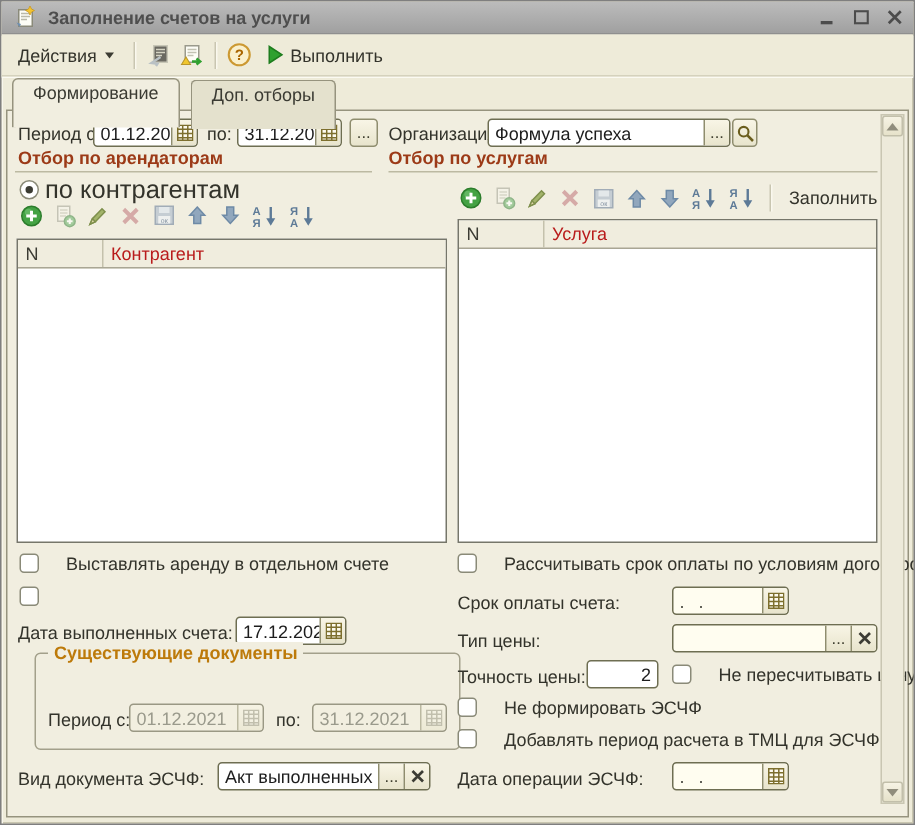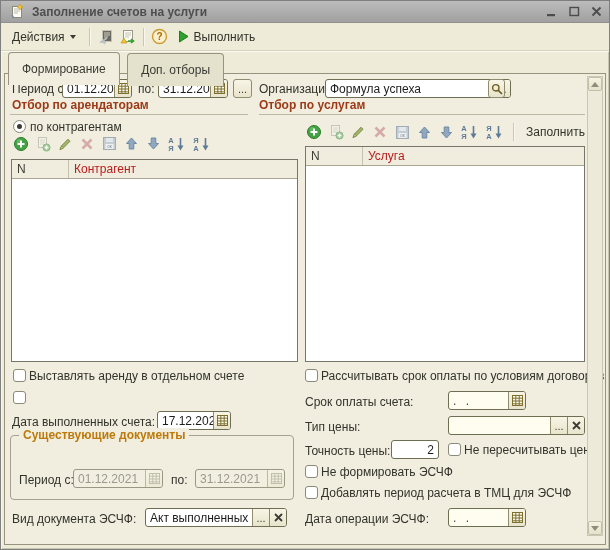--- a/index.html
+++ b/index.html
@@ -29,21 +29,21 @@
     border-bottom:1px solid #d5d2bd; box-shadow:0 1px 0 #fbfaf2;
     background:#eeebd9;
   }
   .tb-btn{ display:inline-flex; align-items:center; gap:5px; padding:2px 5px; font-size:12px; color:#33332b; border:1px solid transparent; border-radius:3px; background:transparent; }
   .tb-sep{ width:1px; height:18px; background:#c9c6b1; box-shadow:1px 0 0 #faf8ee; margin:0 4px; }
   .icon16{ width:18px; height:17px; display:inline-flex; align-items:center; justify-content:center; }
 
   
   .tabs{ position:relative; height:22px; padding-left:7px; z-index:3; }
   .tab{
-    display:inline-flex; align-items:center; height:21px; margin-top:1px; margin-right:3px;
+    display:inline-flex; align-items:flex-end; height:21px; margin-top:1px; margin-right:3px;
     padding:16px 13px; font-size:12px; color:#3b3b33;
     border:1px solid #96937e; border-bottom:none; border-radius:4px 4px 0 0;
     background:#e4e1cd; position:relative; top:1px;
   }
   .tab.active{ background:#f1eee0; height:22px; top:0; margin-bottom:-1px; z-index:4; }
 
   
   .content{
     position:absolute; left:3px; right:3px; top:72px; bottom:4px;
     border:1px solid #96937e; background:#f1eee0; z-index:2;
@@ -61,36 +61,36 @@
     background:linear-gradient(#f8f5e6,#e8e4cc); border-left:1px solid #8f8d6e; font-size:11px; color:#3f3f2f; }
   .fld.cream{ background:#fffdf0; }
   .fld.disabled{ background:#f2efe0; border-color:#9a9884; }
   .fld.disabled .txt{ color:#9a9a8c; }
   .btn3{
     position:absolute; height:19px; width:19px; display:flex; align-items:center; justify-content:center;
     border:1px solid #8f8d6e; border-radius:3px; background:linear-gradient(#f8f5e6,#e8e4cc);
     font-size:11px; color:#3f3f2f;
   }
 
-  .radio{ position:absolute; display:flex; align-items:center; gap:4px; font-size:12px; color:#33332b; height:15px; }
+  .radio{ position:absolute; display:flex; align-items:center; gap:4px; font-size:17px; color:#33332b; height:15px; }
   .radio .circ{ width:13px; height:13px; border:1px solid #8a8a78; border-radius:50%; background:#fff; position:relative; }
   .radio.sel .circ::after{ content:""; position:absolute; inset:3px; border-radius:50%; background:#3b3b33; }
 
-  .cb{ position:absolute; display:flex; align-items:center; gap:3px; font-size:12px; color:#33332b; height:15px; white-space:nowrap; }
+  .cb{ position:absolute; display:flex; align-items:center; gap:18px; font-size:12px; color:#33332b; height:15px; white-space:nowrap; }
   .cb .box{ width:13px; height:13px; background:#fff; border:1px solid #8a8a78; border-radius:3px; flex:0 0 auto; }
 
   .itb{ position:absolute; display:flex; align-items:center; gap:4px; }
   .itb .lblb{ font-size:12px; color:#33332b; padding-left:4px; }
 
   .tbl{ position:absolute; border:1px solid #76766a; background:#fff; }
   .tbl .hd{ display:flex; height:19px; background:#f0edde; border-bottom:1px solid #a9a694; }
   .tbl .hd .c1{ width:57px; padding:0 5px; border-right:1px solid #c4c1ac; display:flex; align-items:center; font-size:12px; color:#3b3b33; }
   .tbl .hd .c2{ flex:1; padding:0 5px; display:flex; align-items:center; font-size:12px; color:#b91c1c; }
 
-  .gbox{ position:absolute; border:1px solid #a3a08b; border-radius:4px; }
+  .gbox{ position:absolute; border:1px solid #a3a08b; border-radius:4px;margin-left:13px; }
   .gbox .legend{ position:absolute; top:-8px; left:8px; padding:0 4px; background:#f1eee0; font-size:12px; font-weight:bold; color:#bd7a0a; white-space:nowrap; }
 
   .vscroll{
     position:absolute; top:2px; bottom:8px; right:2px; width:16px;
     border:1px solid #c9c6b2; background:#edeada;
     display:flex; flex-direction:column; justify-content:space-between; align-items:center;
   }
   .sarr{ width:14px; height:14px; display:flex; align-items:center; justify-content:center;
     background:linear-gradient(#f6f3e4,#e6e2ca); border:1px solid #c2bfaa; border-radius:2px; }
   .tri-up{ width:0; height:0; border-left:4px solid transparent; border-right:4px solid transparent; border-bottom:5px solid #908d7c; }
@@ -196,21 +196,21 @@
           <rect x="0.5" y="0.5" width="10" height="10" fill="#fdfbef" stroke="#7d6f2e"></rect>
           <path d="M0.5 3.2h10 M0.5 6h10 M0.5 8.8h10 M3.8 0.5v10 M7.2 0.5v10" stroke="#7d6f2e" fill="none"></path>
         </svg>
       </span>
     </div>
     <span class="btn3" style="left:228px;top:5px">
         <span>...</span>
       </span>
 
     <span class="lbl" style="left:254px;top:8px">Организация:</span>
-    <div class="fld" style="left:320px;top:5px;width:186px">
+    <div class="fld" style="left:320px;top:5px;width:162px">
       <span class="txt">Формула успеха</span>
       <span class="seg">
           <span>...</span>
         </span>
     </div>
     <span class="btn3" style="left:483px;top:5px;width:17px">
       <svg width="12" height="12" viewBox="0 0 12 12">
         <circle cx="4.8" cy="4.8" r="3.2" fill="none" stroke="#6b5e1e" stroke-width="1.4"></circle>
         <path d="M7.3 7.3 L11 11" stroke="#6b5e1e" stroke-width="1.7"></path>
       </svg>

